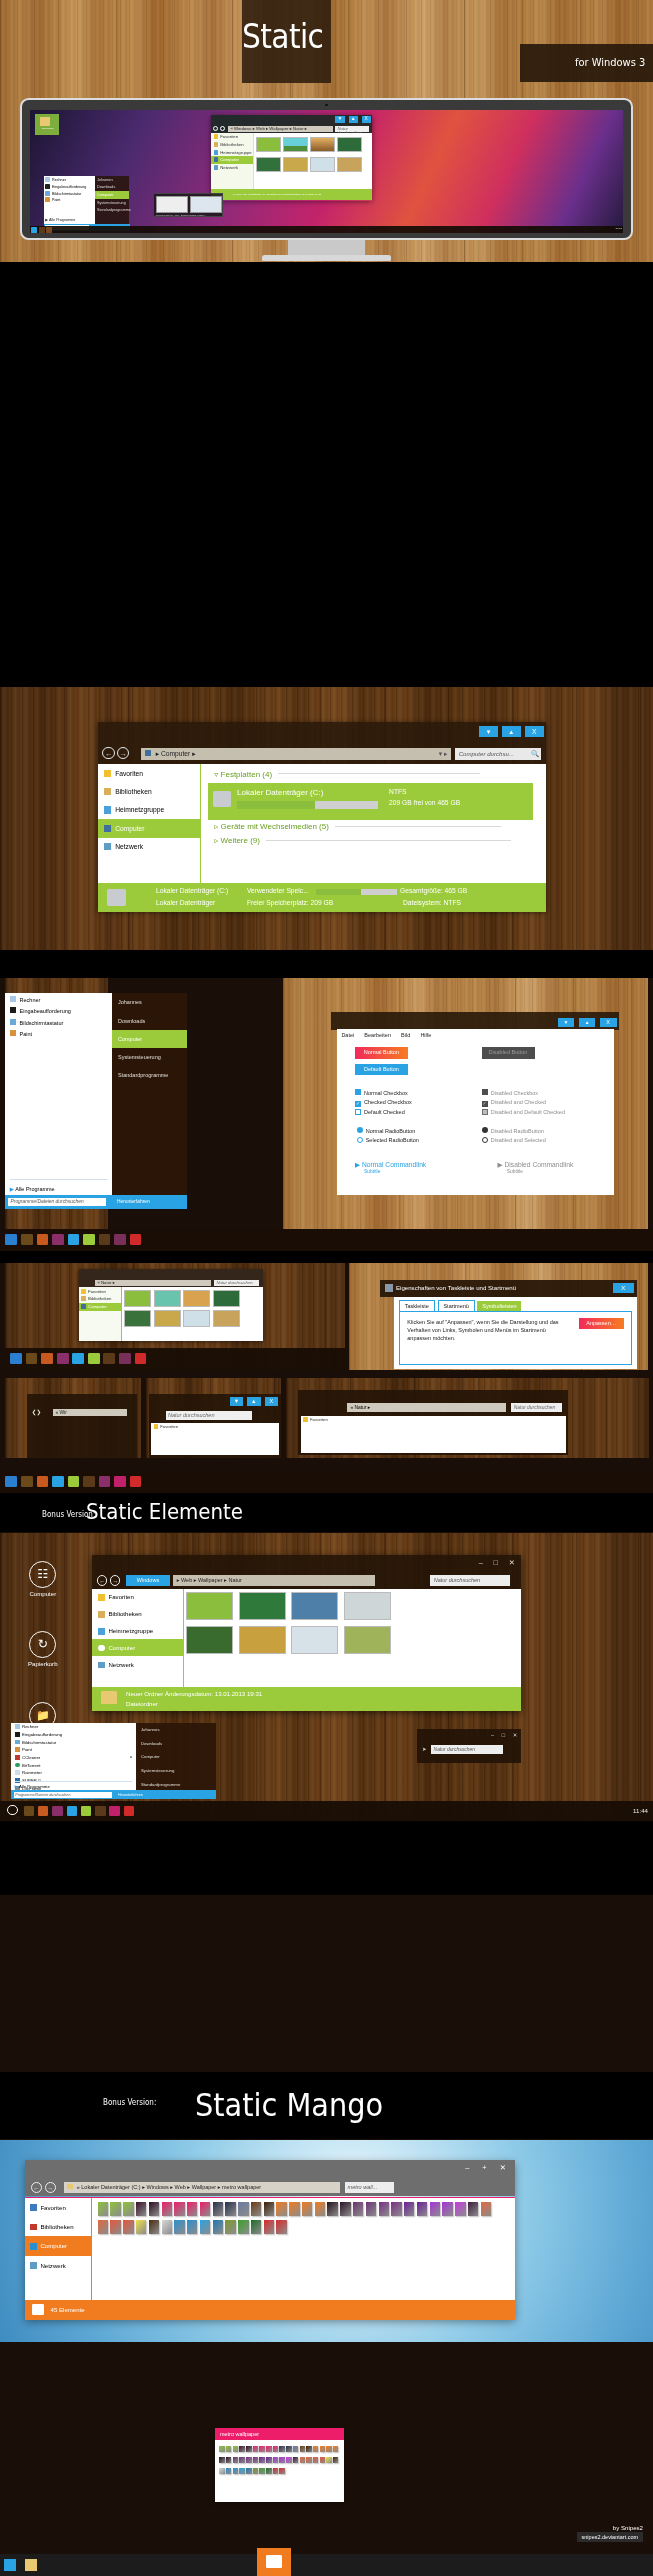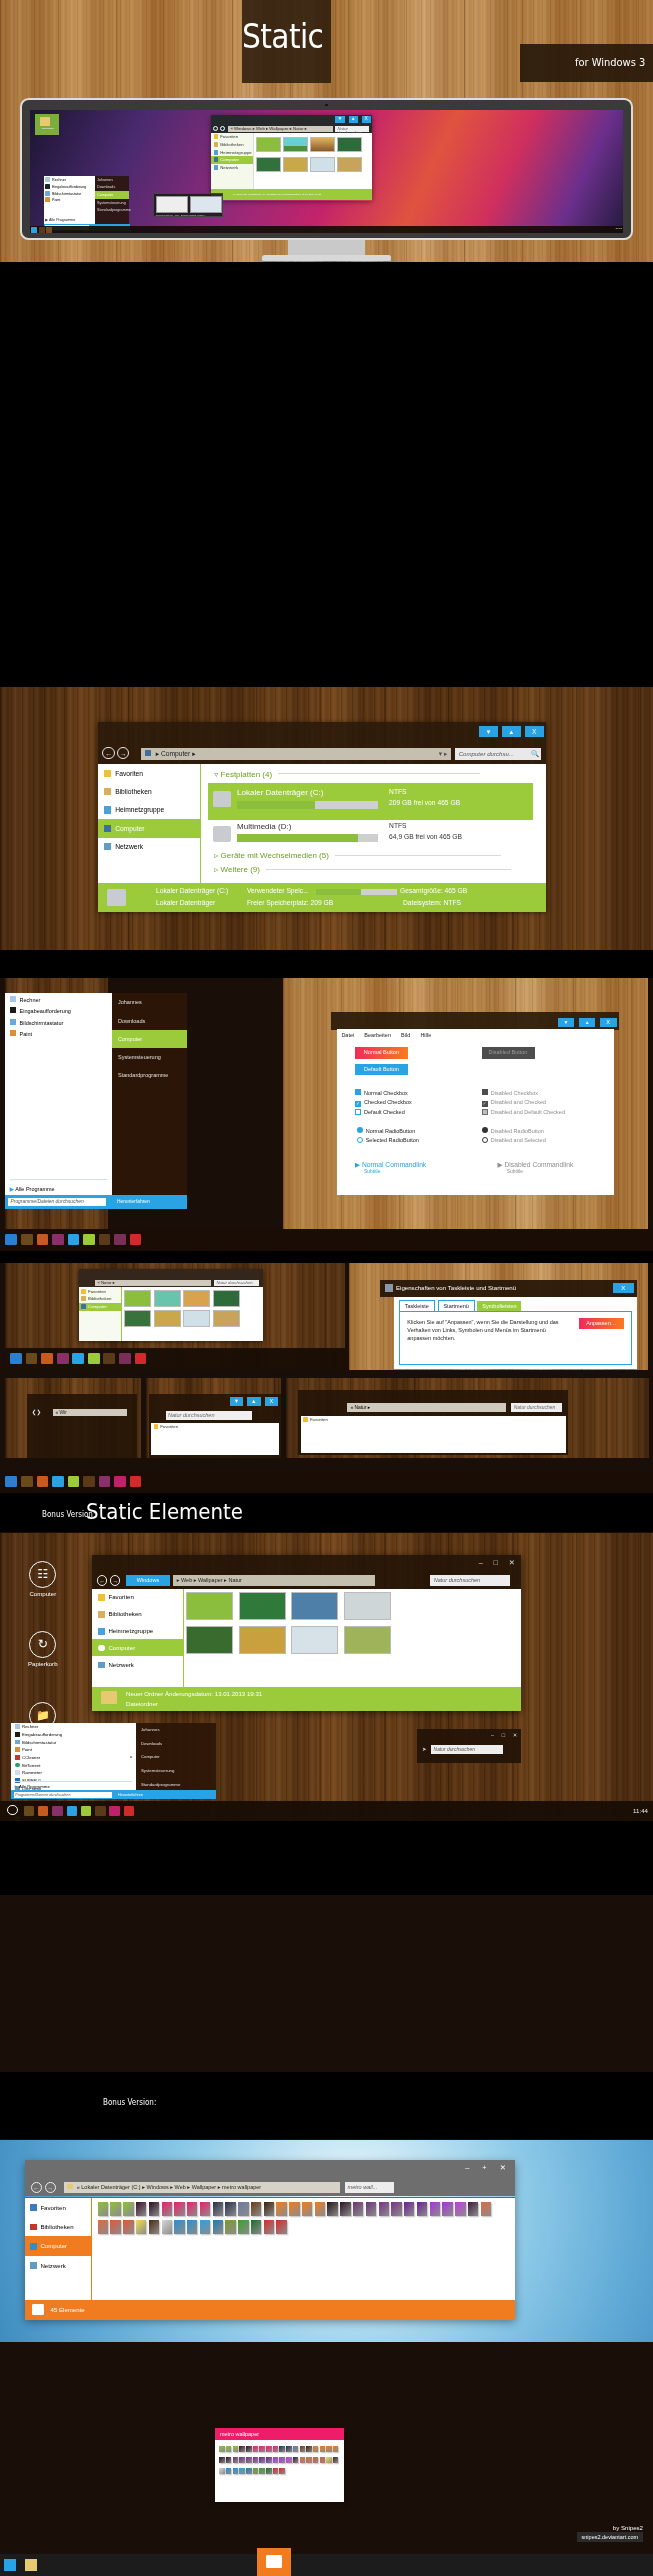--- a/index.html
+++ b/index.html
@@ -243,29 +243,20 @@
         </div>
         <div style="position:relative;margin:2.5px 0 0 6.1px;width:325px;height:37px;background:#9bcb3b;">
           <div style="position:absolute;left:4.9px;top:8.6px;width:18.4px;height:16px;background:#c8ccd0;border-radius:1.8px;"></div>
           <div style="position:absolute;left:29px;top:4.9px;font-size:8px;color:#fff;">Lokaler Datenträger (C:)</div>
           <div style="position:absolute;left:29px;top:18.4px;width:141px;height:7.4px;background:#cfcfcf;">
             <div style="width:55%;height:100%;background:#8cbe3e;"></div>
           </div>
           <div style="position:absolute;left:181px;top:4.9px;font-size:6.7px;color:#fff;">NTFS</div>
           <div style="position:absolute;left:181px;top:16px;font-size:6.7px;color:#fff;">209 GB frei von 465 GB</div>
         </div>
-        <div style="position:relative;margin:0 0 0 6.1px;width:325px;height:29px;">
-          <div style="position:absolute;left:4.9px;top:6.1px;width:18.4px;height:16px;background:#c8ccd0;border-radius:1.8px;"></div>
-          <div style="position:absolute;left:29px;top:1.8px;font-size:8px;color:#333;">Multimedia (D:)</div>
-          <div style="position:absolute;left:29px;top:14.7px;width:141px;height:7.4px;background:#cfcfcf;">
-            <div style="width:86%;height:100%;background:#8cbe3e;"></div>
-          </div>
-          <div style="position:absolute;left:181px;top:1.8px;font-size:6.7px;color:#333;">NTFS</div>
-          <div style="position:absolute;left:181px;top:13px;font-size:6.7px;color:#333;">64,9 GB frei von 465 GB</div>
-        </div>
         <div style="font-size:8px;color:#6a9f22;padding:2.5px 0 1.8px 12.3px;">
           <span>▹</span> <span>Geräte mit Wechselmedien (5)</span>
           <span style="display:inline-block;height:0.6px;background:#d8d8d8;width:166px;vertical-align:2.5px;margin-left:3.7px;"></span>
         </div>
         <div style="font-size:8px;color:#6a9f22;padding:2.5px 0 1.8px 12.3px;">
           <span>▹</span> <span>Weitere (9)</span>
           <span style="display:inline-block;height:0.6px;background:#d8d8d8;width:245px;vertical-align:2.5px;margin-left:3.7px;"></span>
         </div>
       </div>
 
@@ -603,20 +594,21 @@
       <span class="tb-icon" style="background:#c0216a;width:10.4px;height:10.4px;"></span>
       <span class="tb-icon" style="background:#d02a2a;width:10.4px;height:10.4px;"></span>
     </div>
     <div style="position:absolute;right:6.1px;top:5.5px;color:#eee;font-size:6.1px;">11:44</div>
   </div>
 </div>
 
 <div class="hdr-band" style="top:1821px;height:74px;z-index:4;"></div>
 <div class="hdr-band" style="top:2072px;height:67px;z-index:4;">
   <span class="hdr-small" style="position:absolute;left:103px;top:26px;">Bonus Version:</span>
+  <span class="hdr-big" style="position:absolute;left:195px;top:13.5px;font-size:32px;">Static Mango</span>
 </div>
 
 <div class="sec" style="top:2140px;height:436px;z-index:2;overflow:hidden;">
   <div id="mango-desk"></div>
 
   <div style="position:absolute;left:24.5px;top:19.6px;width:490px;height:159px;box-shadow:0 2.5px 8.6px rgba(0,0,0,.4);">
     <div style="position:absolute;left:0;top:0;width:490px;height:18.4px;background:#6e6e6e;">
       <div style="position:absolute;right:8.6px;top:3.7px;color:#fff;font-size:7.4px;">
         <span style="margin-left:9.8px;">–</span>
         <span style="margin-left:11px;">+</span>

